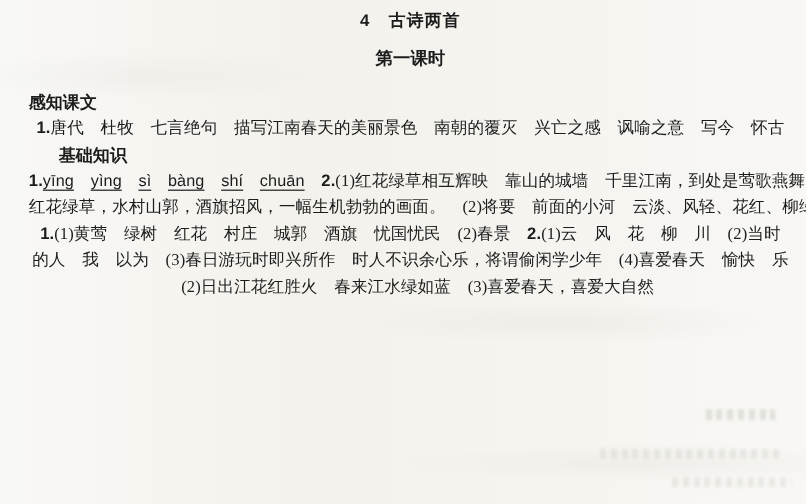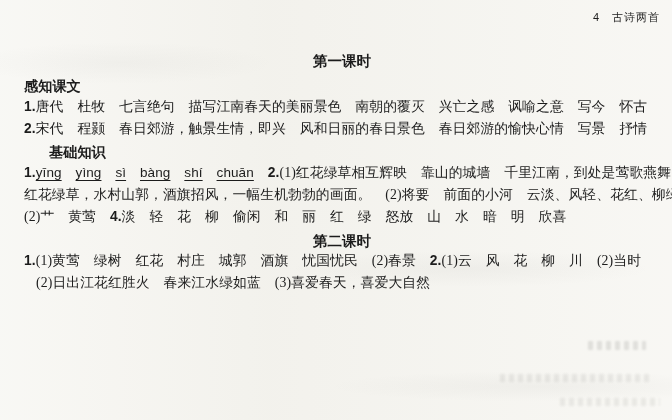--- a/index.html
+++ b/index.html
@@ -13,36 +13,36 @@
   body::before{
     content:"";position:absolute;inset:0;pointer-events:none;
     background:
       radial-gradient(ellipse 220px 30px at 18% 15%, rgba(120,120,115,0.05), transparent 70%),
       radial-gradient(ellipse 260px 26px at 70% 64%, rgba(120,120,115,0.06), transparent 70%),
       radial-gradient(ellipse 300px 22px at 80% 92%, rgba(120,120,115,0.06), transparent 70%),
       linear-gradient(90deg, rgba(255,255,255,0.35), rgba(235,234,228,0.25) 40%, rgba(255,255,255,0.3));
   }
   .page{padding:6px 12px 0 24px;position:relative;}
   .doc-title{
-    text-align:right;font-family:"Liberation Sans","DejaVu Sans",sans-serif;
-    font-weight:normal;font-size:11px;line-height:22px;letter-spacing:1px;
+    text-align:center;font-family:"Liberation Sans","DejaVu Sans",sans-serif;
+    font-weight:bold;font-size:14px;line-height:22px;letter-spacing:1px;
   }
   .session-heading{
     text-align:center;font-family:"Liberation Sans","DejaVu Sans",sans-serif;
-    font-weight:bold;font-size:14.5px;line-height:18px;margin-top:24px;
+    font-weight:bold;font-size:14.5px;line-height:18px;margin-top:12px;
   }
   .session-heading.second{margin-top:4px;line-height:18px;}
   .sec-heading{
     font-family:"Liberation Sans","DejaVu Sans",sans-serif;
     font-weight:bold;font-size:14.2px;line-height:20px;margin-top:6px;
   }
-  .sec-heading.first{margin-top:6px;}
+  .sec-heading.first{margin-top:18px;}
   .sec-heading.tight{margin-top:2px;margin-left:25px;}
   .line{
-    font-size:13.8px;line-height:22px;white-space:nowrap;letter-spacing:0.1px;
+    font-size:13.8px;line-height:22px;white-space:nowrap;letter-spacing:0.1px;text-align:center;
   }
   .line.indent{padding-left:12px;}
   .seg-bold{font-family:"Liberation Sans","DejaVu Sans",sans-serif;font-weight:bold;}
   .seg-underline{
     text-decoration:underline;text-underline-offset:3px;
     font-family:"Liberation Sans","DejaVu Sans",sans-serif;font-size:13.5px;
   }
   
   .smudge{position:absolute;pointer-events:none;opacity:0.16;filter:blur(1.2px);
     background:repeating-linear-gradient(90deg,#6a6a64 0 5px,transparent 5px 9px);}
@@ -54,30 +54,28 @@
 <body>
 
 <div class="page">
 
   <div class="doc-title">4　古诗两首</div>
 
   <div class="session-heading">第一课时</div>
 
   <div class="sec-heading first">感知课文</div>
   <div class="line"><span class="seg-bold">1.</span><span>唐代　杜牧　七言绝句　描写江南春天的美丽景色　南朝的覆灭　兴亡之感　讽喻之意　写今　怀古</span></div>
-  <div class="line"><span class="seg-bold">2.</span><span>宋代　程颢　春日郊游，触景生情，即兴　风和日丽的春日景色　春日郊游的愉快心情　写景　抒情</span></div>
 
   <div class="sec-heading tight">基础知识</div>
   <div class="line"><span class="seg-bold">1.</span><span class="seg-underline">yīng</span><span>　</span><span class="seg-underline">yìng</span><span>　</span><span class="seg-underline">sì</span><span>　</span><span class="seg-underline">bàng</span><span>　</span><span class="seg-underline">shí</span><span>　</span><span class="seg-underline">chuān</span><span>　</span><span class="seg-bold">2.</span><span>(1)红花绿草相互辉映　靠山的城墙　千里江南，到处是莺歌燕舞，</span></div>
   <div class="line"><span>红花绿草，水村山郭，酒旗招风，一幅生机勃勃的画面。　(2)将要　前面的小河　云淡、风轻、花红、柳绿，加</span></div>
-  <div class="line"><span>(2)艹　黄莺　</span><span class="seg-bold">4.</span><span>淡　轻　花　柳　偷闲　和　丽　红　绿　怒放　山　水　暗　明　欣喜</span></div>
 
-  <div class="session-heading second">第二课时</div>
 
   <div class="line"><span class="seg-bold">1.</span><span>(1)黄莺　绿树　红花　村庄　城郭　酒旗　忧国忧民　(2)春景　</span><span class="seg-bold">2.</span><span>(1)云　风　花　柳　川　(2)当时</span></div>
+  <div class="line"><span>的人　我　以为　(3)春日游玩时即兴所作　时人不识余心乐，将谓偷闲学少年　(4)喜爱春天　愉快　乐</span></div>
 
   <div class="line indent"><span>(2)日出江花红胜火　春来江水绿如蓝　(3)喜爱春天，喜爱大自然</span></div>
 
 </div>
 
 <div class="smudge smudge-1"></div>
 <div class="smudge smudge-2"></div>
 <div class="smudge smudge-3"></div>
 
 </body></html>

